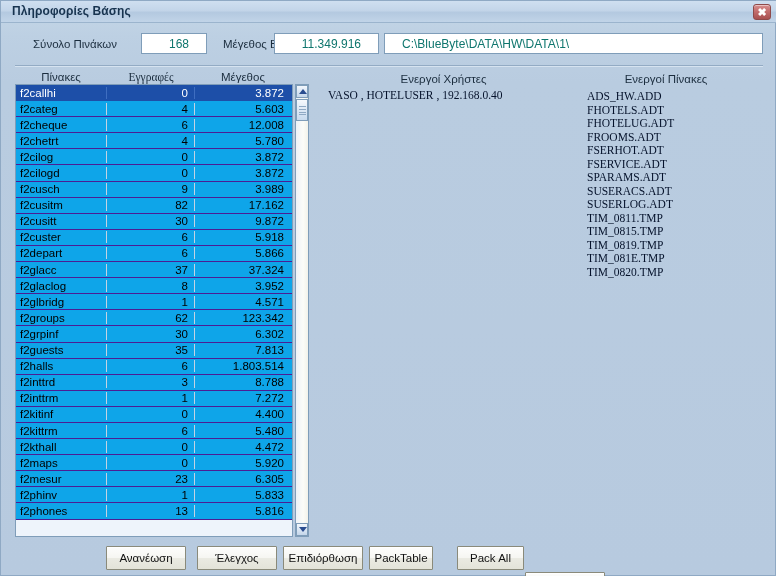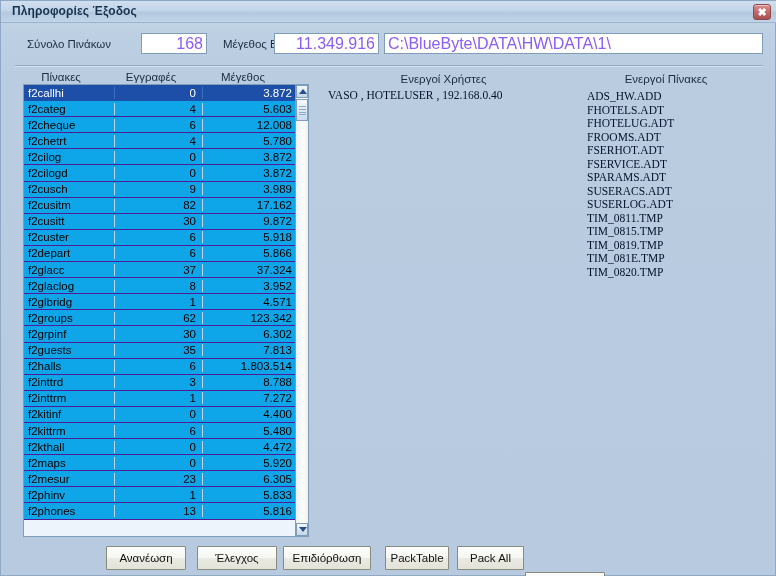--- a/index.html
+++ b/index.html
@@ -50,23 +50,23 @@
   
   .lbl {
     position: absolute;
     font-size: 11.5px; color: #1b2d3e;
     white-space: nowrap;
   }
   .tfield {
     position: absolute;
     background: #ffffff;
     border: 1px solid #7f9db9;
-    font-size: 16px;
-    color: #8b5cf6;
-    padding: 0 3px;
+    font-size: 12px;
+    color: #0f766e;
+    padding: 0 17px;
     line-height: 19px;
     height: 21px;
     font-family: "Liberation Sans", sans-serif;
   }
   .tfield.right { text-align: right; }
   .tfield.left { text-align: left; }
 
   #divider {
     position: absolute;
     left: 14px; top: 64px; width: 748px; height: 2px;
@@ -84,21 +84,21 @@
     position: absolute; left: 14px; top: 70px;
     width: 292px; height: 15px;
   }
   .gh {
     position: absolute;
     font-size: 11.5px; color: #1b2d3e;
     text-align: center;
     white-space: nowrap;
   }
   #grid {
-    position: absolute; left: 8px; top: 0;
+    position: absolute; left: 0; top: 0;
     width: 278px; height: 453px;
     border: 1px solid #7f9db9;
     background: #eef4fb;
     overflow: hidden;
   }
   .row {
     display: flex;
     height: 16.1px;
     border-bottom: 1px solid #4c1d95;
     background: #0ea5e9;
@@ -197,39 +197,39 @@
     white-space: nowrap;
     box-shadow: inset 0 1px 0 #ffffff;
   }
 </style>
 </head>
 <body>
 
 <div id="window">
 
   <div id="titlebar">
-    <div id="title-text">Πληροφορίες Έξοδος</div>
+    <div id="title-text">Πληροφορίες Βάσης</div>
     <div id="close-btn">
       <span class="gx">✖</span>
     </div>
   </div>
 
-  <div class="lbl" style="left:26px; top:37px;">Σύνολο Πινάκων</div>
+  <div class="lbl" style="left:32px; top:37px;">Σύνολο Πινάκων</div>
   <input class="tfield right" style="left: 140px; top: 32px; width: 66px;" readonly="" value="168">
 
   <div class="lbl" style="left:222px; top:37px;">Μέγεθος Βάσης</div>
   <input class="tfield right" style="left: 273px; top: 32px; width: 105px;" readonly="" value="11.349.916">
 
   <input class="tfield left" style="left: 383px; top: 32px; width: 379px;" readonly="" value="C:\BlueByte\DATA\HW\DATA\1\">
 
   <div id="divider"></div>
 
   <div class="grid-headers">
     <div class="gh" style="left:0px; top:0px; width:92px;">Πίνακες</div>
-    <div class="gh" style="left:92px; top:0px; width:88px;">Εγγραφές</div>
+    <div class="gh" style="left:92px; top:0px; width:88px;font-family:Liberation Serif, serif;">Εγγραφές</div>
     <div class="gh" style="left:180px; top:0px; width:96px;">Μέγεθος</div>
   </div>
 
   <div id="grid-wrap">
     <div id="grid">
         <div class="row sel">
           <div class="c-name">f2callhi</div>
           <div class="c-rec">0</div>
           <div class="c-size">3.872</div>
         </div>
@@ -397,19 +397,19 @@
       <div>TIM_0811.TMP</div>
       <div>TIM_0815.TMP</div>
       <div>TIM_0819.TMP</div>
       <div>TIM_081E.TMP</div>
       <div>TIM_0820.TMP</div>
     </div>
 
   <div id="btnbar">
       <div class="btn" style="left: 105px; width: 80px;">Ανανέωση</div>
       <div class="btn" style="left: 196px; width: 80px;">Έλεγχος</div>
-      <div class="btn" style="left: 282px; width: 88px;">Επιδιόρθωση</div>
-      <div class="btn" style="left: 384px; width: 64px;">PackTable</div>
+      <div class="btn" style="left: 282px; width: 80px;">Επιδιόρθωση</div>
+      <div class="btn" style="left: 368px; width: 64px;">PackTable</div>
       <div class="btn" style="left: 456px; width: 67px;">Pack All</div>
       <div class="btn" style="left: 524px; width: 80px; margin-top: 26px;">Επεξεργασία</div>
     </div>
 
 </div>
 
 </body></html>

